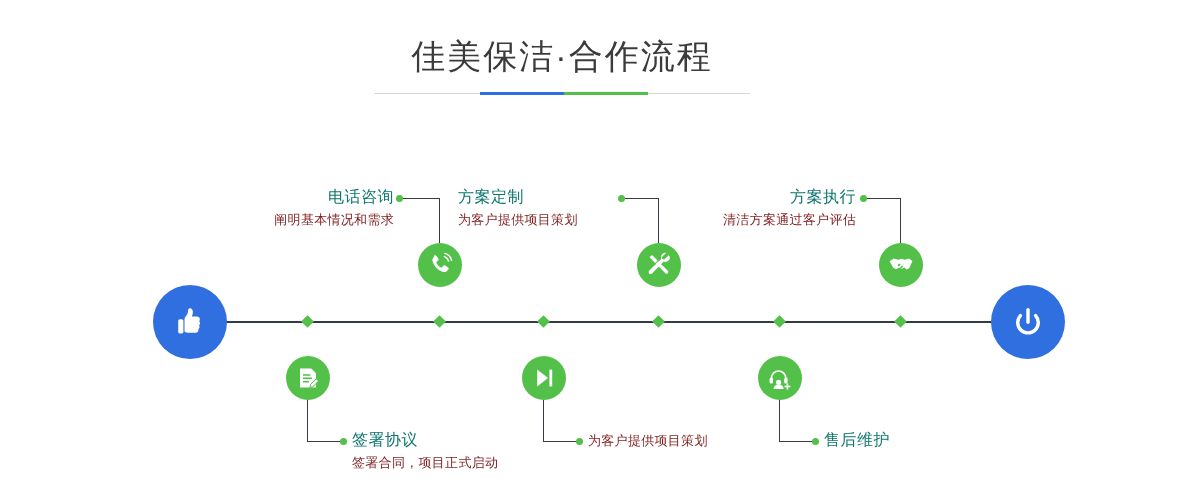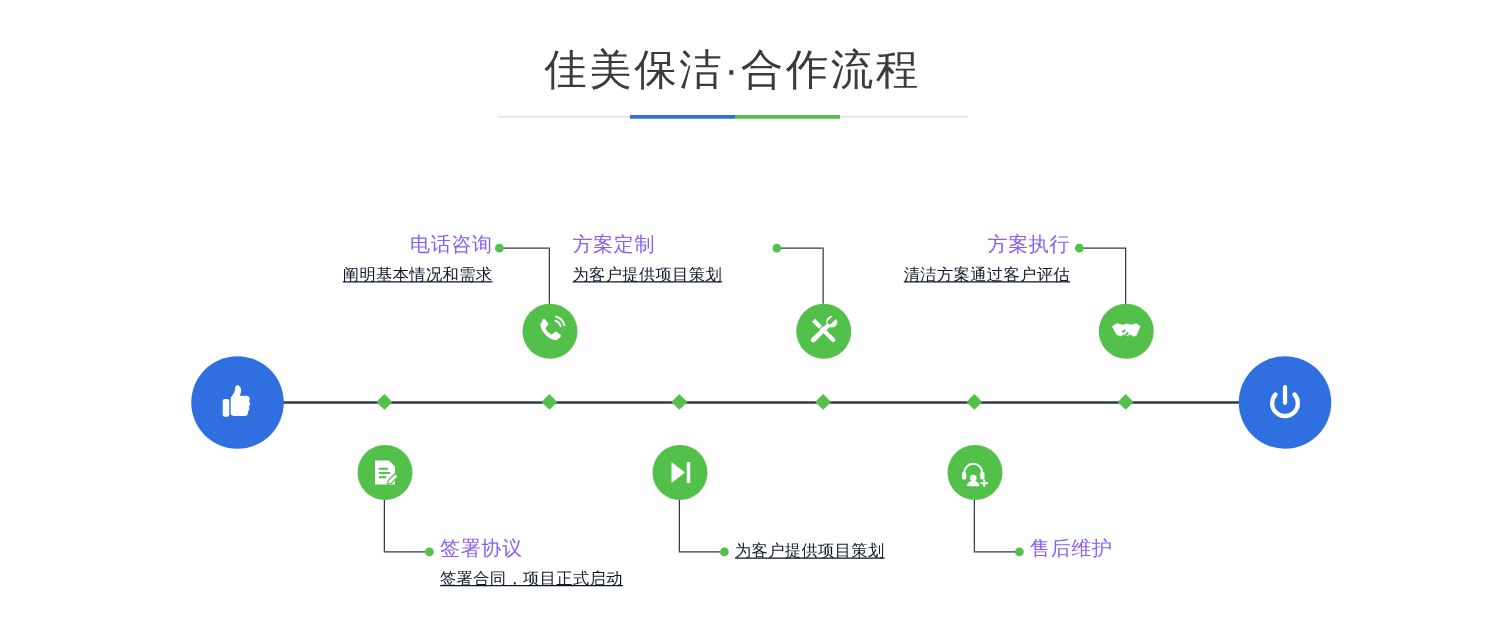--- a/index.html
+++ b/index.html
@@ -19,21 +19,20 @@
     height: 502px;
   }
 
   
   .header {
     position: absolute;
     left: 0;
     top: 34px;
     width: 1124px;
     text-align: center;
-    padding-left: 24px;
   }
   .title {
     font-size: 34px;
     line-height: 44px;
     color: #3b3b3b;
     letter-spacing: 2px;
     font-weight: normal;
     margin: 0;
   }
   .rule-wrap {
@@ -143,30 +142,29 @@
     background: #53c04a;
   }
 
   .lbl {
     position: absolute;
     white-space: nowrap;
   }
   .lbl .l-title {
     font-size: 16px;
     line-height: 22px;
-    color: #8b5cf6;
+    color: #0f766e;
     letter-spacing: 0.5px;
   }
   .lbl .l-desc {
     font-size: 13px;
     line-height: 20px;
-    color: #0f172a;
+    color: #7f1d1d;
     letter-spacing: 0.3px;
     margin-top: 2px;
-    text-decoration: underline;
   }
   .lbl.up { text-align: left; }
   .lbl.down { text-align: left; }
 </style>
 </head>
 <body>
 
 <div id="stage">
 
   <div class="header">

